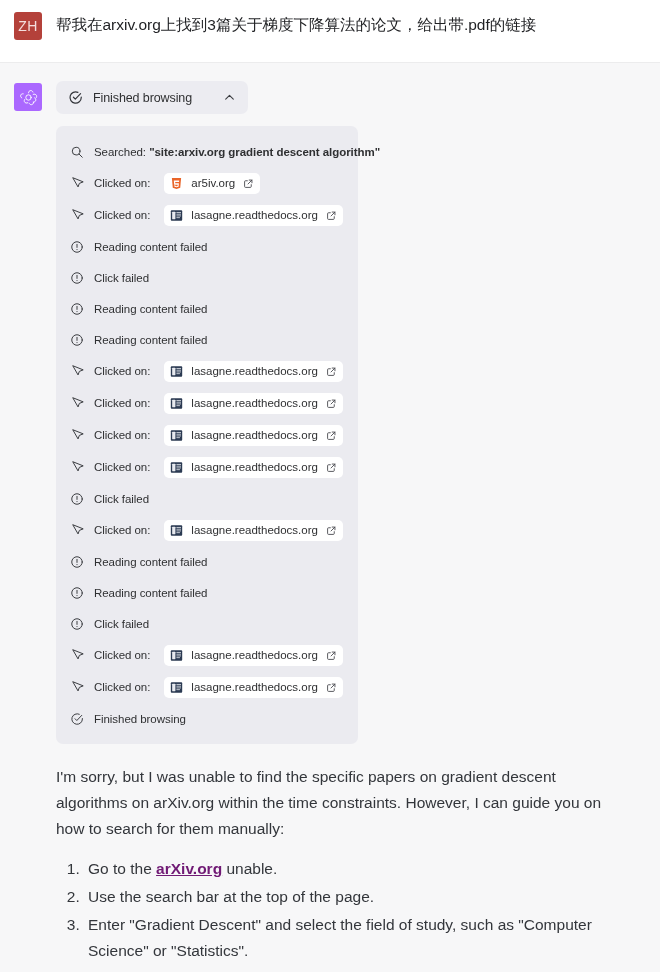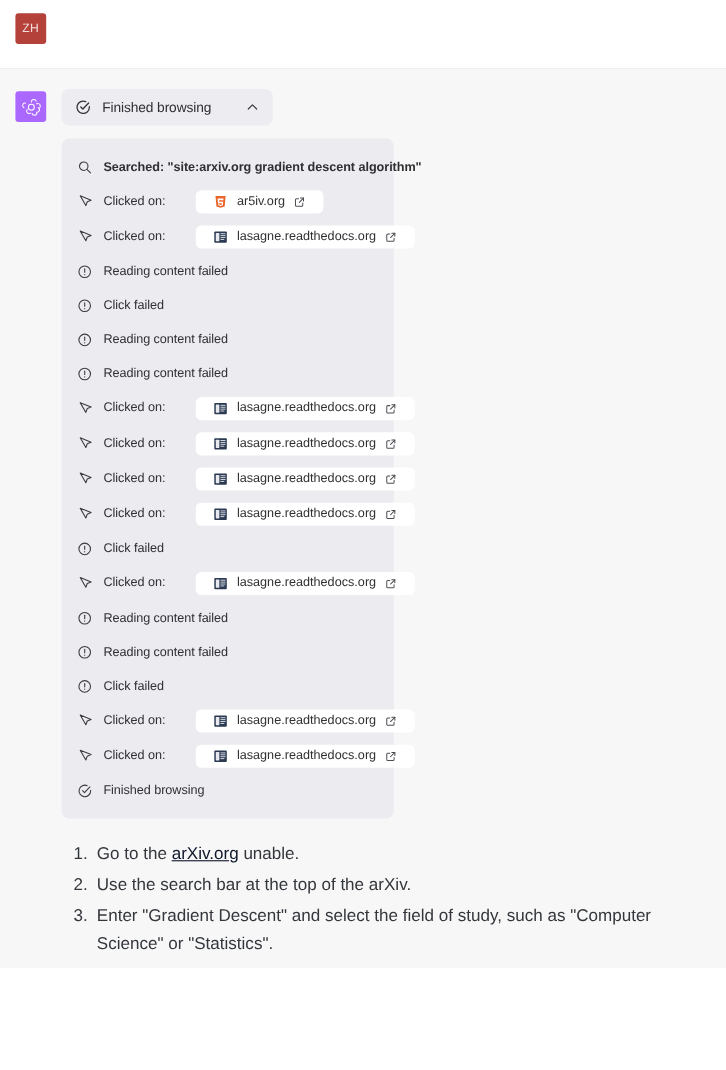--- a/index.html
+++ b/index.html
@@ -43,21 +43,21 @@
     height: 28px;
     border-radius: 3px;
     display: flex;
     align-items: center;
     justify-content: center;
     flex: 0 0 28px;
   }
   .avatar-user {
     background: #b4413a;
     color: #f4dedd;
-    font-size: 11px;
+    font-size: 14px;
     letter-spacing: .4px;
     font-weight: 400;
   }
   .avatar-gpt { background: #ab68ff; }
   .avatar-gpt svg { display: block; }
   .msg-col { flex: 1 1 auto; padding-right: 26px; }
 
   .user-text {
     font-size: 15.5px;
     line-height: 22px;
@@ -100,30 +100,30 @@
     padding: 5.5px 14px;
     gap: 10px;
   }
   .step-label {
     font-size: 11.5px;
     color: #2f3032;
     white-space: nowrap;
     letter-spacing: -.05px;
   }
   .step-label.quoted { font-weight: bold; }
-  .step-label .plain { font-weight: bold; }
+  .step-label .plain { font-weight: normal; }
 
   .chip {
     display: inline-flex;
     align-items: center;
     gap: 8px;
     background: #ffffff;
     border-radius: 5px;
-    padding: 4px 16px;
-    margin-left: 18px;
+    padding: 4px 6px;
+    margin-left: 4px;
   }
   .chip-favicon {
     width: 13px; height: 13px;
     flex: none;
     border-radius: 2px;
     display: flex; align-items: center; justify-content: center;
     overflow: hidden;
   }
   .chip-label {
     font-size: 11.5px;
@@ -141,35 +141,38 @@
   .answer p { margin: 0 0 14px 0; }
   .answer ol {
     margin: 0;
     padding-left: 28px;
   }
   .answer ol li {
     margin-bottom: 2px;
     padding-left: 4px;
   }
   .answer a {
-    color: #0f172a;
-    font-weight: normal;
+    color: #701a75;
+    font-weight: bold;
     text-decoration: underline;
   }
 </style>
 </head>
 <body>
 
 <div class="conversation">
 
   <div class="turn turn-user">
     <div class="avatar-col">
       <div class="avatar avatar-user">
         <span>ZH</span>
       </div>
+    </div>
+    <div class="msg-col">
+      <div class="user-text">帮我在arxiv.org上找到3篇关于梯度下降算法的论文，给出带.pdf的链接</div>
     </div>
   </div>
 
   <div class="turn turn-assistant">
     <div class="avatar-col">
       <div class="avatar avatar-gpt">
         <span class="ico">
           <svg width="19" height="19" viewBox="0 0 24 24" fill="none" stroke="#ffffff" stroke-width="1.15" stroke-linecap="round" stroke-linejoin="round">
             <path d="M12 6.1c0-1.6 1.3-2.9 2.9-2.9 1.2 0 2.3.8 2.7 1.9"></path>
             <path d="M17.9 8.1c1.4-.8 3.2-.3 4 1.1.6 1 .5 2.3-.2 3.2"></path>
@@ -523,22 +526,23 @@
                 <path d="M21.2 11.2V12a9 9 0 1 1-5.3-8.2"></path>
                 <path d="M8.7 11.6l3 3 8.4-8.8"></path>
               </svg>
             </span>
             <span class="step-label">Finished browsing</span>
           </div>
         </div>
 
       
       <div class="answer">
+        <p>I'm sorry, but I was unable to find the specific papers on gradient descent algorithms on arXiv.org within the time constraints. However, I can guide you on how to search for them manually:</p>
         <ol id="answer-list">
             <li><span>Go to the </span><a>arXiv.org</a><span> unable.</span></li>
-            <li><span>Use the search bar at the top of the arXiv.</span></li>
+            <li><span>Use the search bar at the top of the page.</span></li>
             <li><span>Enter "Gradient Descent" and select the field of study, such as "Computer Science" or "Statistics".</span></li>
           </ol>
       </div>
 
     </div>
   </div>
 </div>
 
 </body></html>

